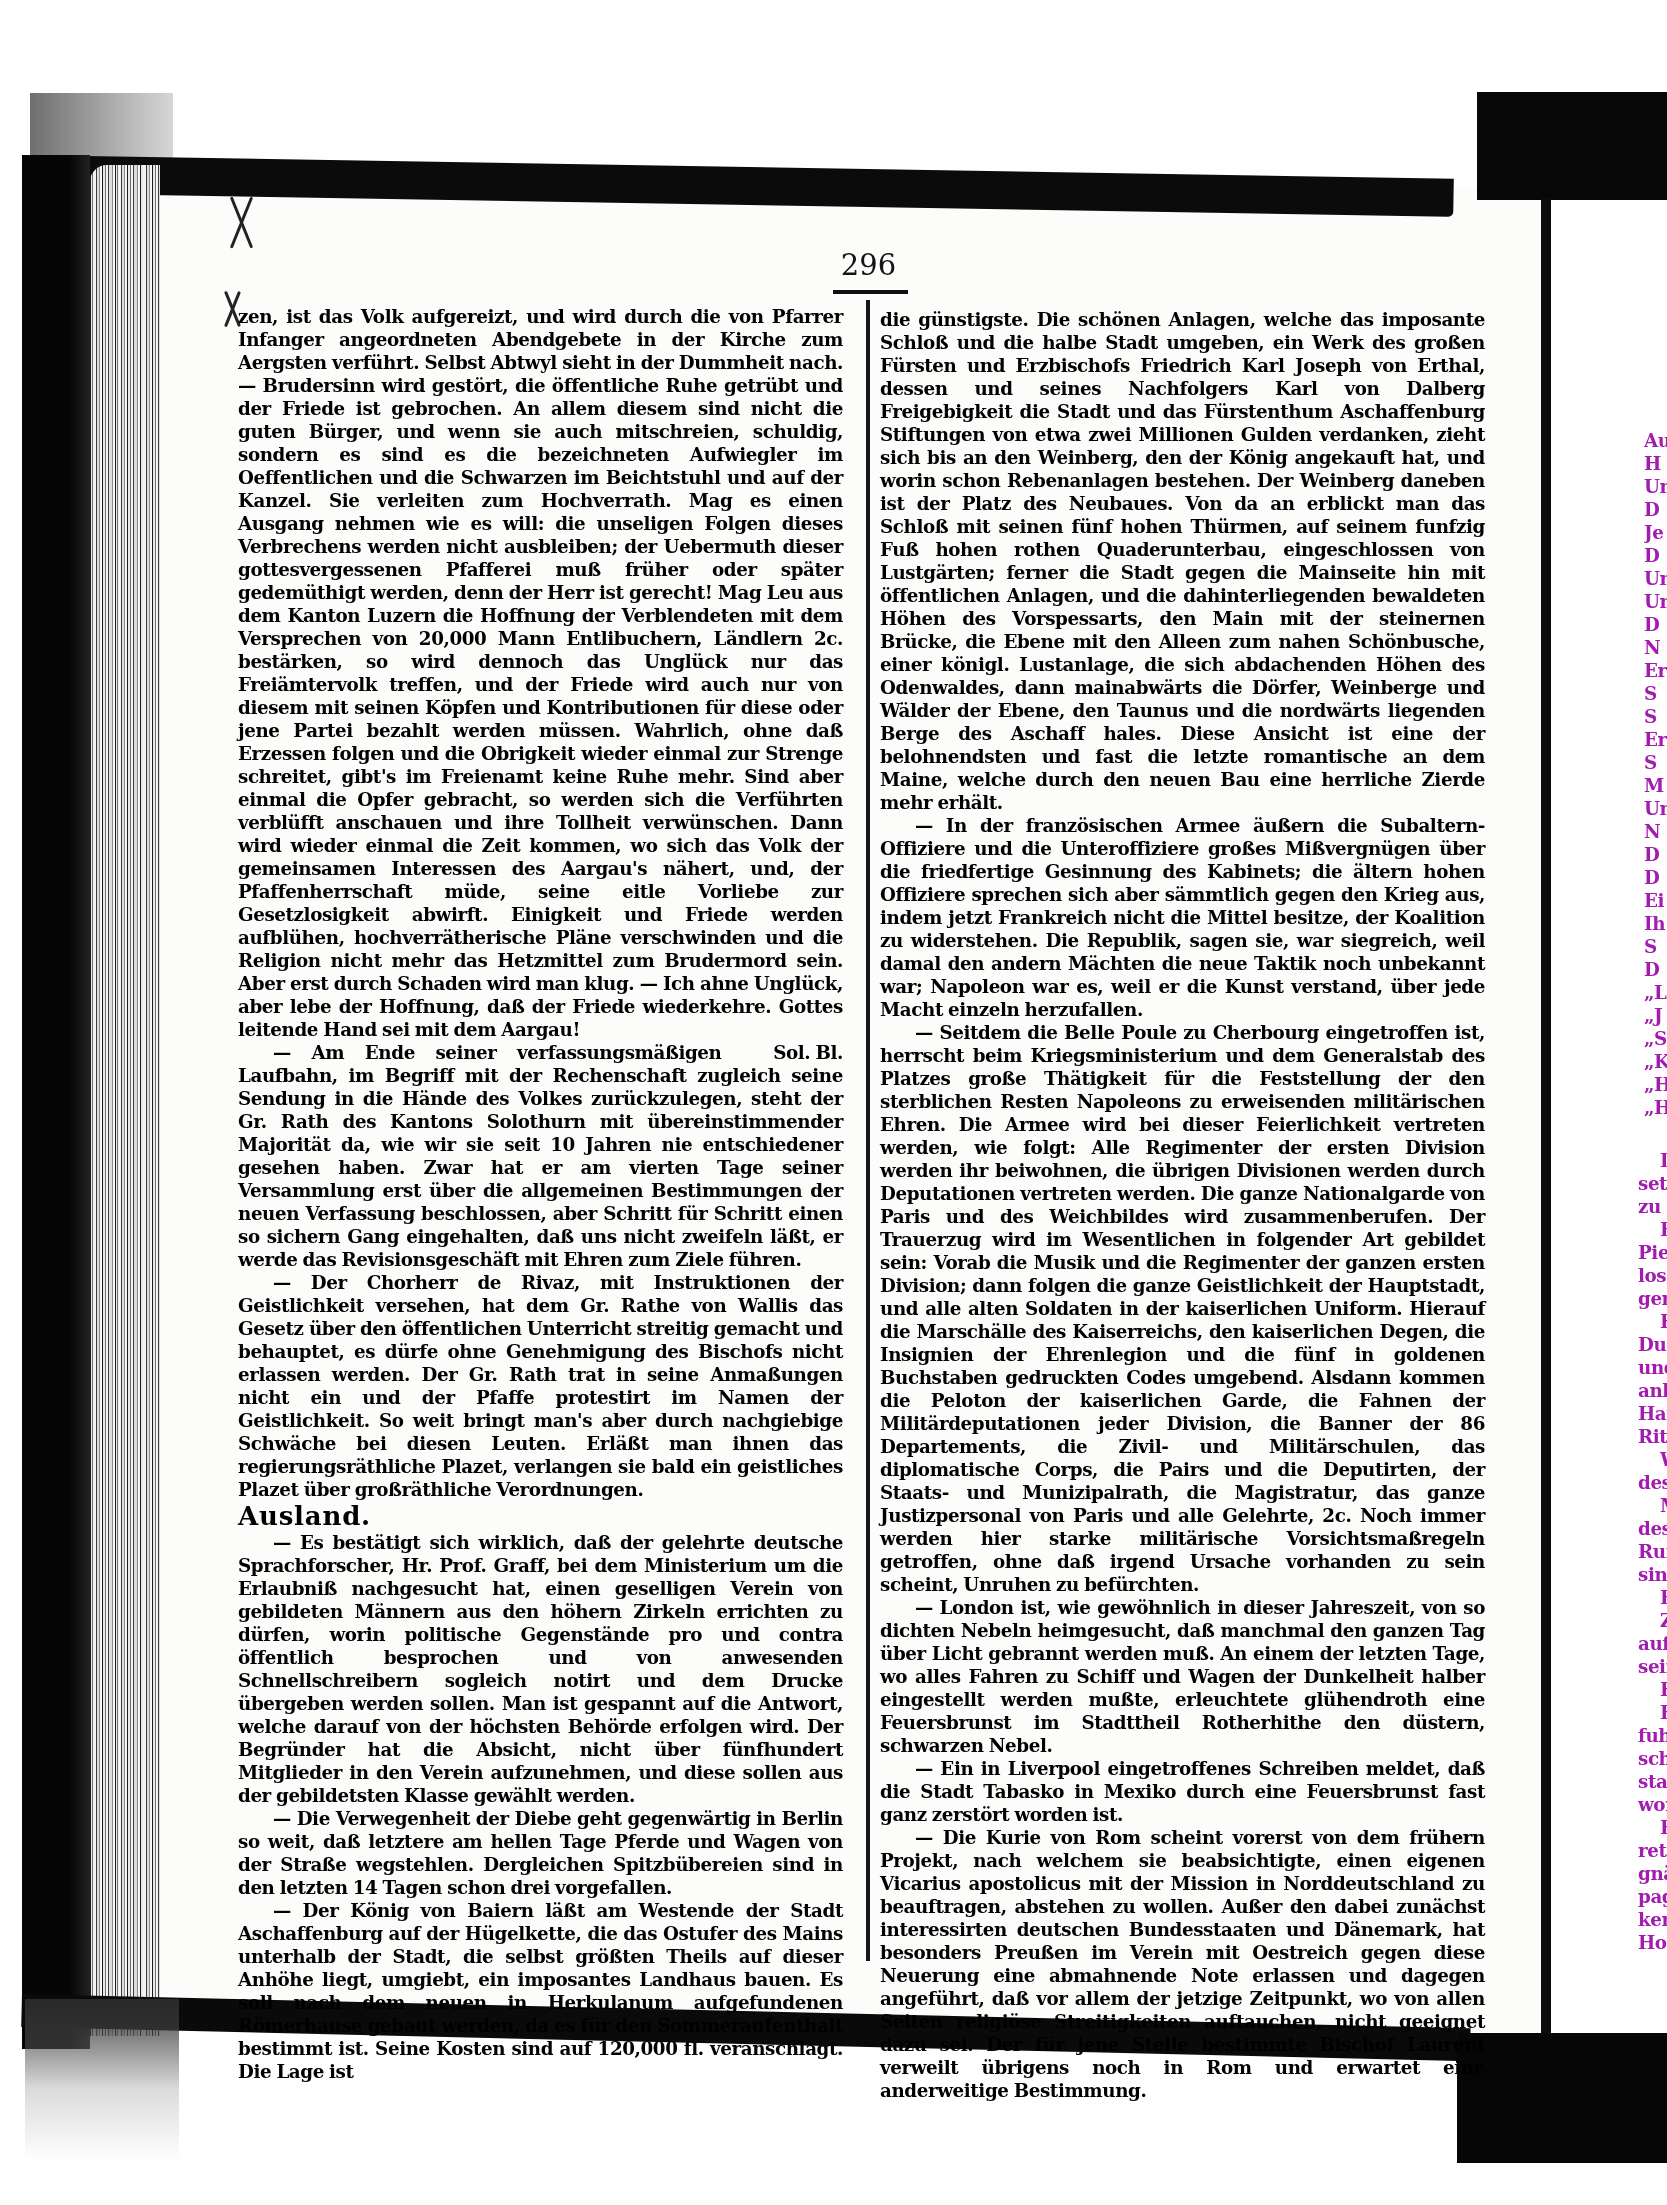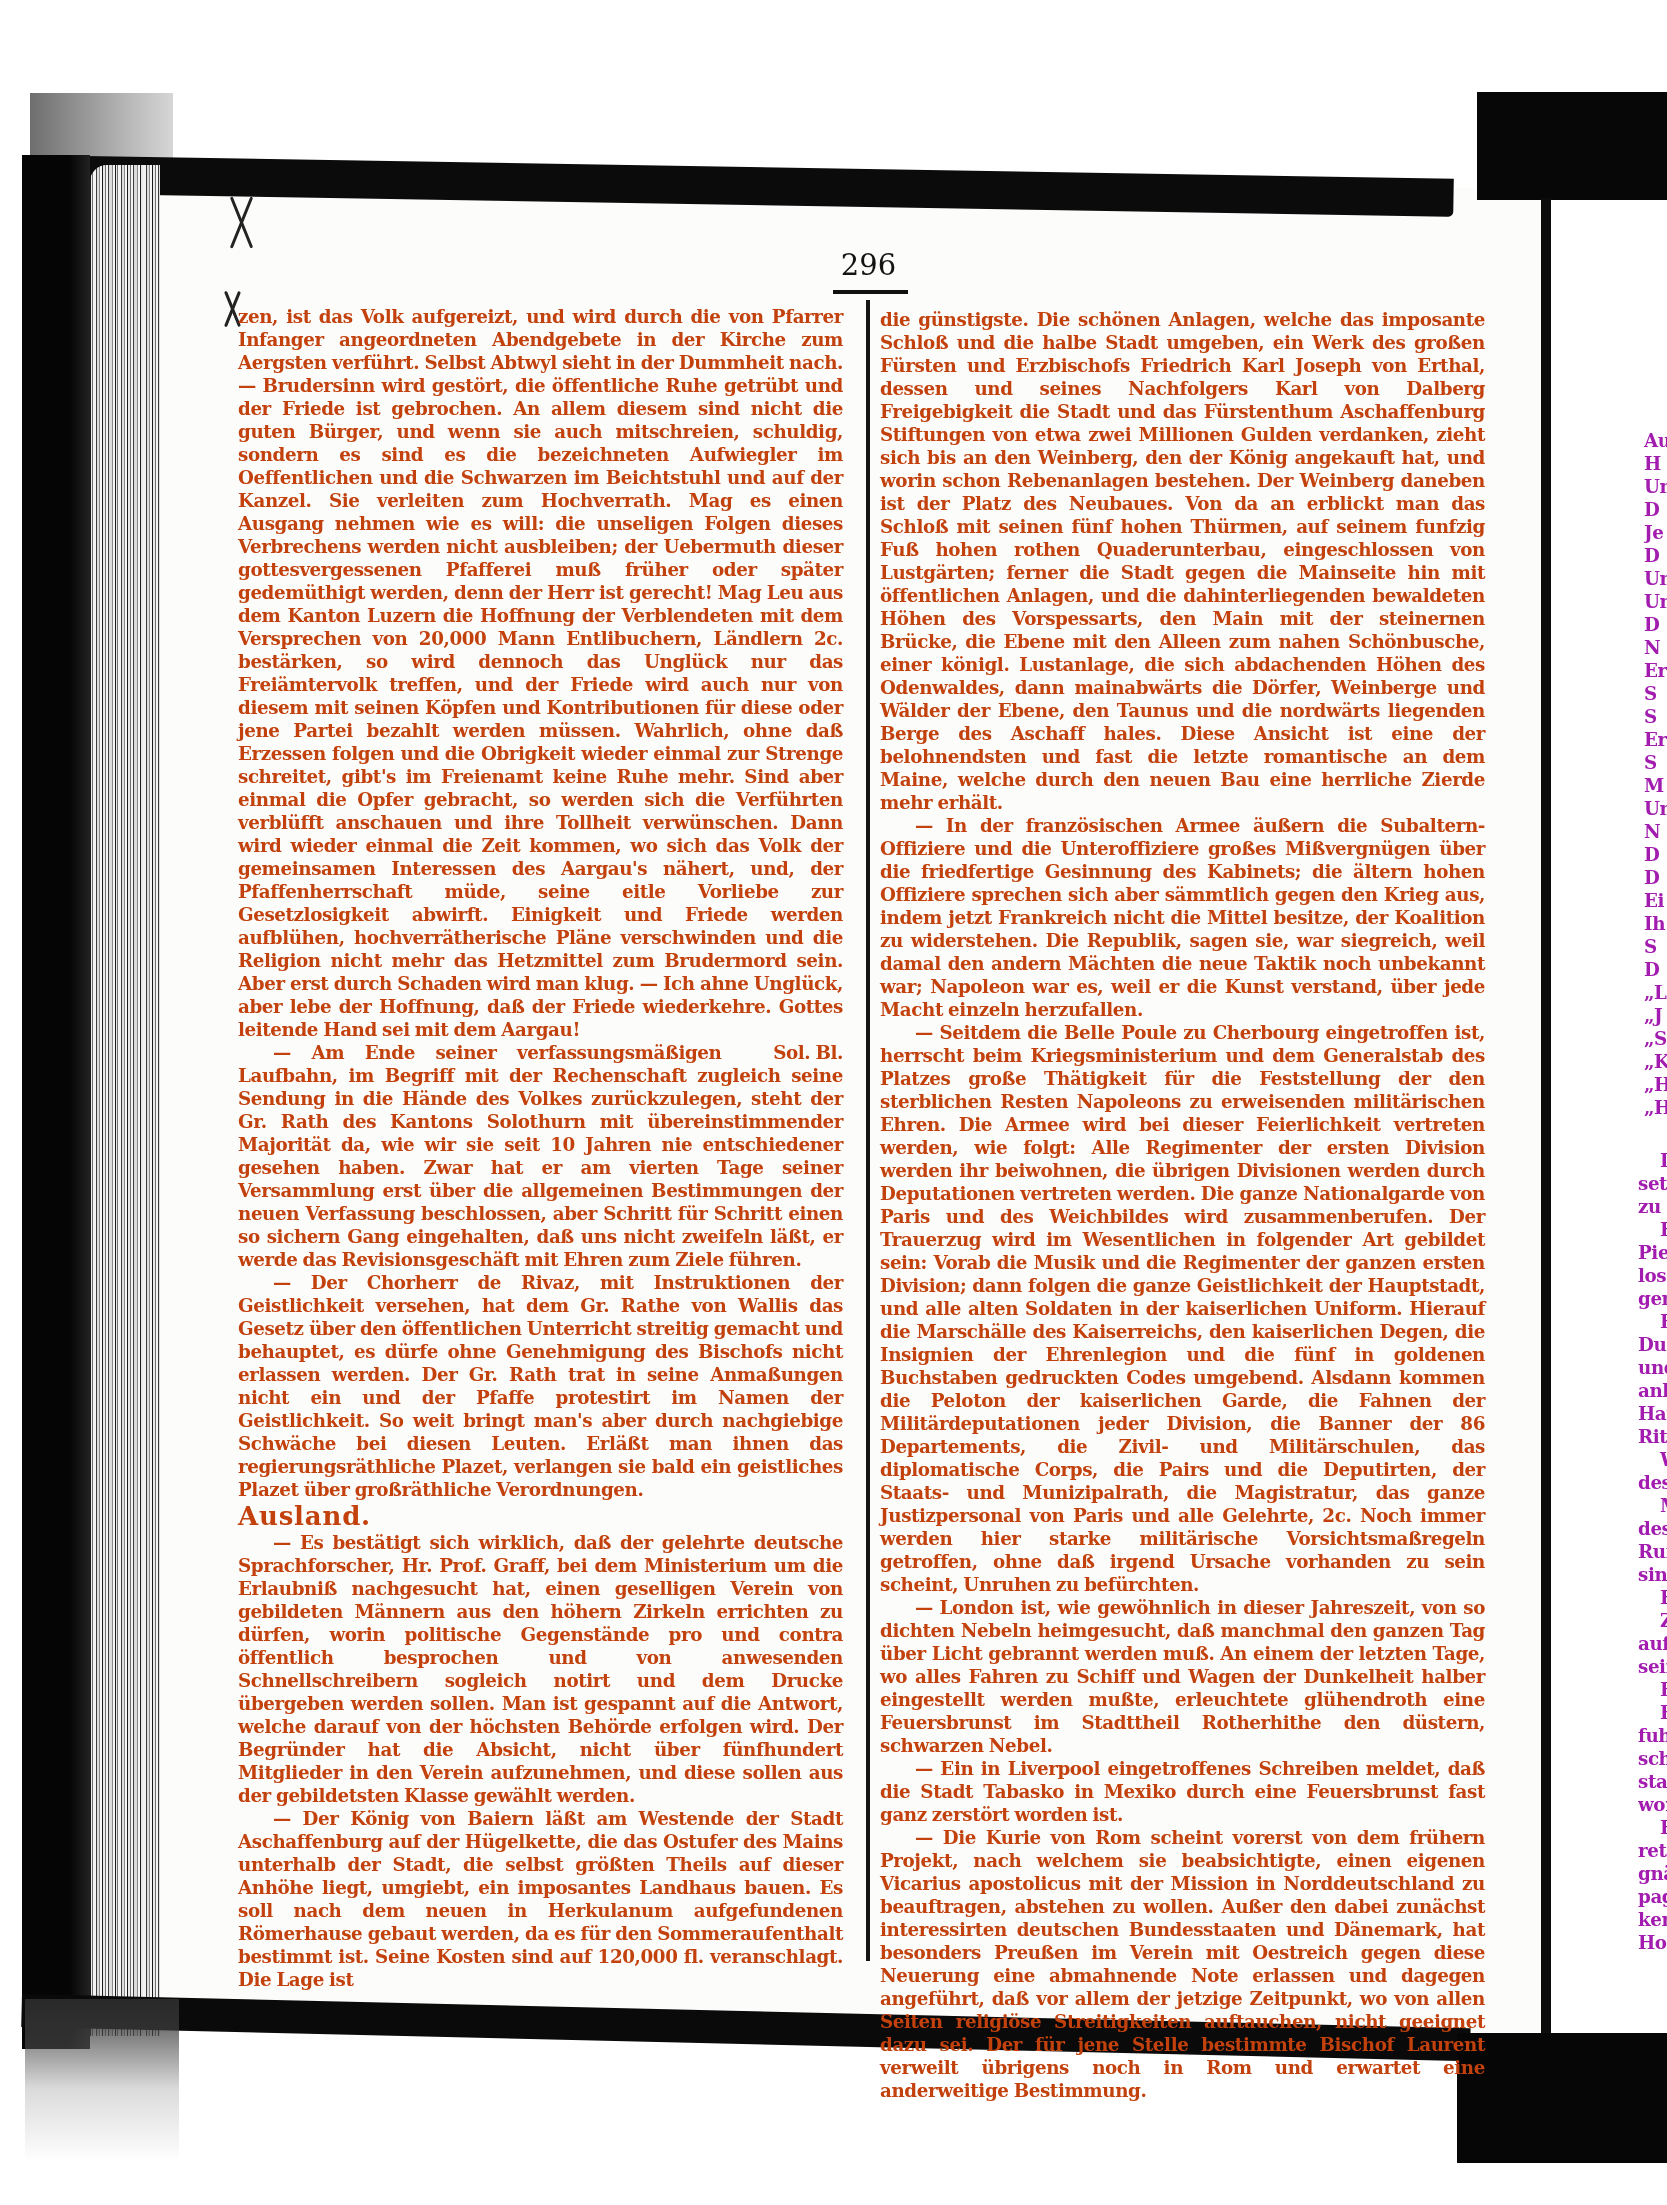--- a/index.html
+++ b/index.html
@@ -32,21 +32,21 @@
   .left-bottom-fade { position:absolute; left:25px; top:1999px; width:154px; height:163px;
     background:linear-gradient(180deg, rgba(45,45,45,.9), rgba(150,150,150,.35) 55%, rgba(245,245,245,0)); }
   .paper { position:absolute; left:160px; top:188px; width:1381px; height:1844px;
     background:#fcfcfb; }
   
   .pagenum { position:absolute; left:835px; top:248px; width:67px; text-align:center;
     font-size:29px; font-weight:normal; color:#141414; }
   .pagenum-rule { position:absolute; left:833px; top:290px; width:75px; height:4.2px; background:#101010; }
   .col-divider { position:absolute; left:866px; top:300px; width:4.2px; height:1661px; background:#161616; }
   
-  .col { position:absolute; width:605px; color:#c2410c;
+  .col { position:absolute; width:605px; color:#000000;
     font-size:18.3px; line-height:23px; font-weight:bold;
     text-align:justify; letter-spacing:-0.4px; word-spacing:-0.8px; }
   .col-left  { left:238px; top:305px; }
   .col-right { left:880px; top:308px; }
   p.para { margin:0; }
   p.para.indent { text-indent:35px; }
   .credit { float:right; padding-left:16.7px; }
   .ausland { text-align:left; font-size:26px; line-height:28px; margin:0.8px 0 1.7px 0;
     font-weight:bold; letter-spacing:0.8px; }
   
@@ -92,20 +92,21 @@
 <div class="pagenum-rule"></div>
 
 <div class="col-divider"></div>
 
 <div class="col col-left">
   <p class="para">zen, ist das Volk aufgereizt, und wird durch die von Pfarrer Infanger angeordneten Abendgebete in der Kirche zum Aergsten verführt. Selbst Abtwyl sieht in der Dummheit nach. — Brudersinn wird gestört, die öffentliche Ruhe getrübt und der Friede ist gebrochen. An allem diesem sind nicht die guten Bürger, und wenn sie auch mitschreien, schuldig, sondern es sind es die bezeichneten Aufwiegler im Oeffentlichen und die Schwarzen im Beichtstuhl und auf der Kanzel. Sie verleiten zum Hochverrath. Mag es einen Ausgang nehmen wie es will: die unseligen Folgen dieses Verbrechens werden nicht ausbleiben; der Uebermuth dieser gottesvergessenen Pfafferei muß früher oder später gedemüthigt werden, denn der Herr ist gerecht! Mag Leu aus dem Kanton Luzern die Hoffnung der Verblendeten mit dem Versprechen von 20,000 Mann Entlibuchern, Ländlern 2c. bestärken, so wird dennoch das Unglück nur das Freiämtervolk treffen, und der Friede wird auch nur von diesem mit seinen Köpfen und Kontributionen für diese oder jene Partei bezahlt werden müssen. Wahrlich, ohne daß Erzessen folgen und die Obrigkeit wieder einmal zur Strenge schreitet, gibt's im Freienamt keine Ruhe mehr. Sind aber einmal die Opfer gebracht, so werden sich die Verführten verblüfft anschauen und ihre Tollheit verwünschen. Dann wird wieder einmal die Zeit kommen, wo sich das Volk der gemeinsamen Interessen des Aargau's nähert, und, der Pfaffenherrschaft müde, seine eitle Vorliebe zur Gesetzlosigkeit abwirft. Einigkeit und Friede werden aufblühen, hochverrätherische Pläne verschwinden und die Religion nicht mehr das Hetzmittel zum Brudermord sein. Aber erst durch Schaden wird man klug. — Ich ahne Unglück, aber lebe der Hoffnung, daß der Friede wiederkehre. Gottes leitende Hand sei mit dem Aargau!</p>
   <p class="para indent"><span class="credit">Sol. Bl.</span><span>— Am Ende seiner verfassungsmäßigen Laufbahn, im Begriff mit der Rechenschaft zugleich seine Sendung in die Hände des Volkes zurückzulegen, steht der Gr. Rath des Kantons Solothurn mit übereinstimmender Majorität da, wie wir sie seit 10 Jahren nie entschiedener gesehen haben. Zwar hat er am vierten Tage seiner Versammlung erst über die allgemeinen Bestimmungen der neuen Verfassung beschlossen, aber Schritt für Schritt einen so sichern Gang eingehalten, daß uns nicht zweifeln läßt, er werde das Revisionsgeschäft mit Ehren zum Ziele führen.</span></p>
   <p class="para indent">— Der Chorherr de Rivaz, mit Instruktionen der Geistlichkeit versehen, hat dem Gr. Rathe von Wallis das Gesetz über den öffentlichen Unterricht streitig gemacht und behauptet, es dürfe ohne Genehmigung des Bischofs nicht erlassen werden. Der Gr. Rath trat in seine Anmaßungen nicht ein und der Pfaffe protestirt im Namen der Geistlichkeit. So weit bringt man's aber durch nachgiebige Schwäche bei diesen Leuten. Erläßt man ihnen das regierungsräthliche Plazet, verlangen sie bald ein geistliches Plazet über großräthliche Verordnungen.</p>
   <div class="ausland">Ausland.</div>
   <p class="para indent">— Es bestätigt sich wirklich, daß der gelehrte deutsche Sprachforscher, Hr. Prof. Graff, bei dem Ministerium um die Erlaubniß nachgesucht hat, einen geselligen Verein von gebildeten Männern aus den höhern Zirkeln errichten zu dürfen, worin politische Gegenstände pro und contra öffentlich besprochen und von anwesenden Schnellschreibern sogleich notirt und dem Drucke übergeben werden sollen. Man ist gespannt auf die Antwort, welche darauf von der höchsten Behörde erfolgen wird. Der Begründer hat die Absicht, nicht über fünfhundert Mitglieder in den Verein aufzunehmen, und diese sollen aus der gebildetsten Klasse gewählt werden.</p>
+  <p class="para indent">— Die Verwegenheit der Diebe geht gegenwärtig in Berlin so weit, daß letztere am hellen Tage Pferde und Wagen von der Straße wegstehlen. Dergleichen Spitzbübereien sind in den letzten 14 Tagen schon drei vorgefallen.</p>
   <p class="para indent">— Der König von Baiern läßt am Westende der Stadt Aschaffenburg auf der Hügelkette, die das Ostufer des Mains unterhalb der Stadt, die selbst größten Theils auf dieser Anhöhe liegt, umgiebt, ein imposantes Landhaus bauen. Es soll nach dem neuen in Herkulanum aufgefundenen Römerhause gebaut werden, da es für den Sommeraufenthalt bestimmt ist. Seine Kosten sind auf 120,000 fl. veranschlagt. Die Lage ist</p>
 </div>
 
 <div class="col col-right">
   <p class="para">die günstigste. Die schönen Anlagen, welche das imposante Schloß und die halbe Stadt umgeben, ein Werk des großen Fürsten und Erzbischofs Friedrich Karl Joseph von Erthal, dessen und seines Nachfolgers Karl von Dalberg Freigebigkeit die Stadt und das Fürstenthum Aschaffenburg Stiftungen von etwa zwei Millionen Gulden verdanken, zieht sich bis an den Weinberg, den der König angekauft hat, und worin schon Rebenanlagen bestehen. Der Weinberg daneben ist der Platz des Neubaues. Von da an erblickt man das Schloß mit seinen fünf hohen Thürmen, auf seinem funfzig Fuß hohen rothen Quaderunterbau, eingeschlossen von Lustgärten; ferner die Stadt gegen die Mainseite hin mit öffentlichen Anlagen, und die dahinterliegenden bewaldeten Höhen des Vorspessarts, den Main mit der steinernen Brücke, die Ebene mit den Alleen zum nahen Schönbusche, einer königl. Lustanlage, die sich abdachenden Höhen des Odenwaldes, dann mainabwärts die Dörfer, Weinberge und Wälder der Ebene, den Taunus und die nordwärts liegenden Berge des Aschaff hales. Diese Ansicht ist eine der belohnendsten und fast die letzte romantische an dem Maine, welche durch den neuen Bau eine herrliche Zierde mehr erhält.</p>
   <p class="para indent">— In der französischen Armee äußern die Subaltern-Offiziere und die Unteroffiziere großes Mißvergnügen über die friedfertige Gesinnung des Kabinets; die ältern hohen Offiziere sprechen sich aber sämmtlich gegen den Krieg aus, indem jetzt Frankreich nicht die Mittel besitze, der Koalition zu widerstehen. Die Republik, sagen sie, war siegreich, weil damal den andern Mächten die neue Taktik noch unbekannt war; Napoleon war es, weil er die Kunst verstand, über jede Macht einzeln herzufallen.</p>
   <p class="para indent">— Seitdem die Belle Poule zu Cherbourg eingetroffen ist, herrscht beim Kriegsministerium und dem Generalstab des Platzes große Thätigkeit für die Feststellung der den sterblichen Resten Napoleons zu erweisenden militärischen Ehren. Die Armee wird bei dieser Feierlichkeit vertreten werden, wie folgt: Alle Regimenter der ersten Division werden ihr beiwohnen, die übrigen Divisionen werden durch Deputationen vertreten werden. Die ganze Nationalgarde von Paris und des Weichbildes wird zusammenberufen. Der Trauerzug wird im Wesentlichen in folgender Art gebildet sein: Vorab die Musik und die Regimenter der ganzen ersten Division; dann folgen die ganze Geistlichkeit der Hauptstadt, und alle alten Soldaten in der kaiserlichen Uniform. Hierauf die Marschälle des Kaiserreichs, den kaiserlichen Degen, die Insignien der Ehrenlegion und die fünf in goldenen Buchstaben gedruckten Codes umgebend. Alsdann kommen die Peloton der kaiserlichen Garde, die Fahnen der Militärdeputationen jeder Division, die Banner der 86 Departements, die Zivil- und Militärschulen, das diplomatische Corps, die Pairs und die Deputirten, der Staats- und Munizipalrath, die Magistratur, das ganze Justizpersonal von Paris und alle Gelehrte, 2c. Noch immer werden hier starke militärische Vorsichtsmaßregeln getroffen, ohne daß irgend Ursache vorhanden zu sein scheint, Unruhen zu befürchten.</p>
   <p class="para indent">— London ist, wie gewöhnlich in dieser Jahreszeit, von so dichten Nebeln heimgesucht, daß manchmal den ganzen Tag über Licht gebrannt werden muß. An einem der letzten Tage, wo alles Fahren zu Schiff und Wagen der Dunkelheit halber eingestellt werden mußte, erleuchtete glühendroth eine Feuersbrunst im Stadttheil Rotherhithe den düstern, schwarzen Nebel.</p>
   <p class="para indent">— Ein in Liverpool eingetroffenes Schreiben meldet, daß die Stadt Tabasko in Mexiko durch eine Feuersbrunst fast ganz zerstört worden ist.</p>
   <p class="para indent">— Die Kurie von Rom scheint vorerst von dem frühern Projekt, nach welchem sie beabsichtigte, einen eigenen Vicarius apostolicus mit der Mission in Norddeutschland zu beauftragen, abstehen zu wollen. Außer den dabei zunächst interessirten deutschen Bundesstaaten und Dänemark, hat besonders Preußen im Verein mit Oestreich gegen diese Neuerung eine abmahnende Note erlassen und dagegen angeführt, daß vor allem der jetzige Zeitpunkt, wo von allen Seiten religiöse Streitigkeiten auftauchen, nicht geeignet dazu sei. Der für jene Stelle bestimmte Bischof Laurent verweilt übrigens noch in Rom und erwartet eine anderweitige Bestimmung.</p>

